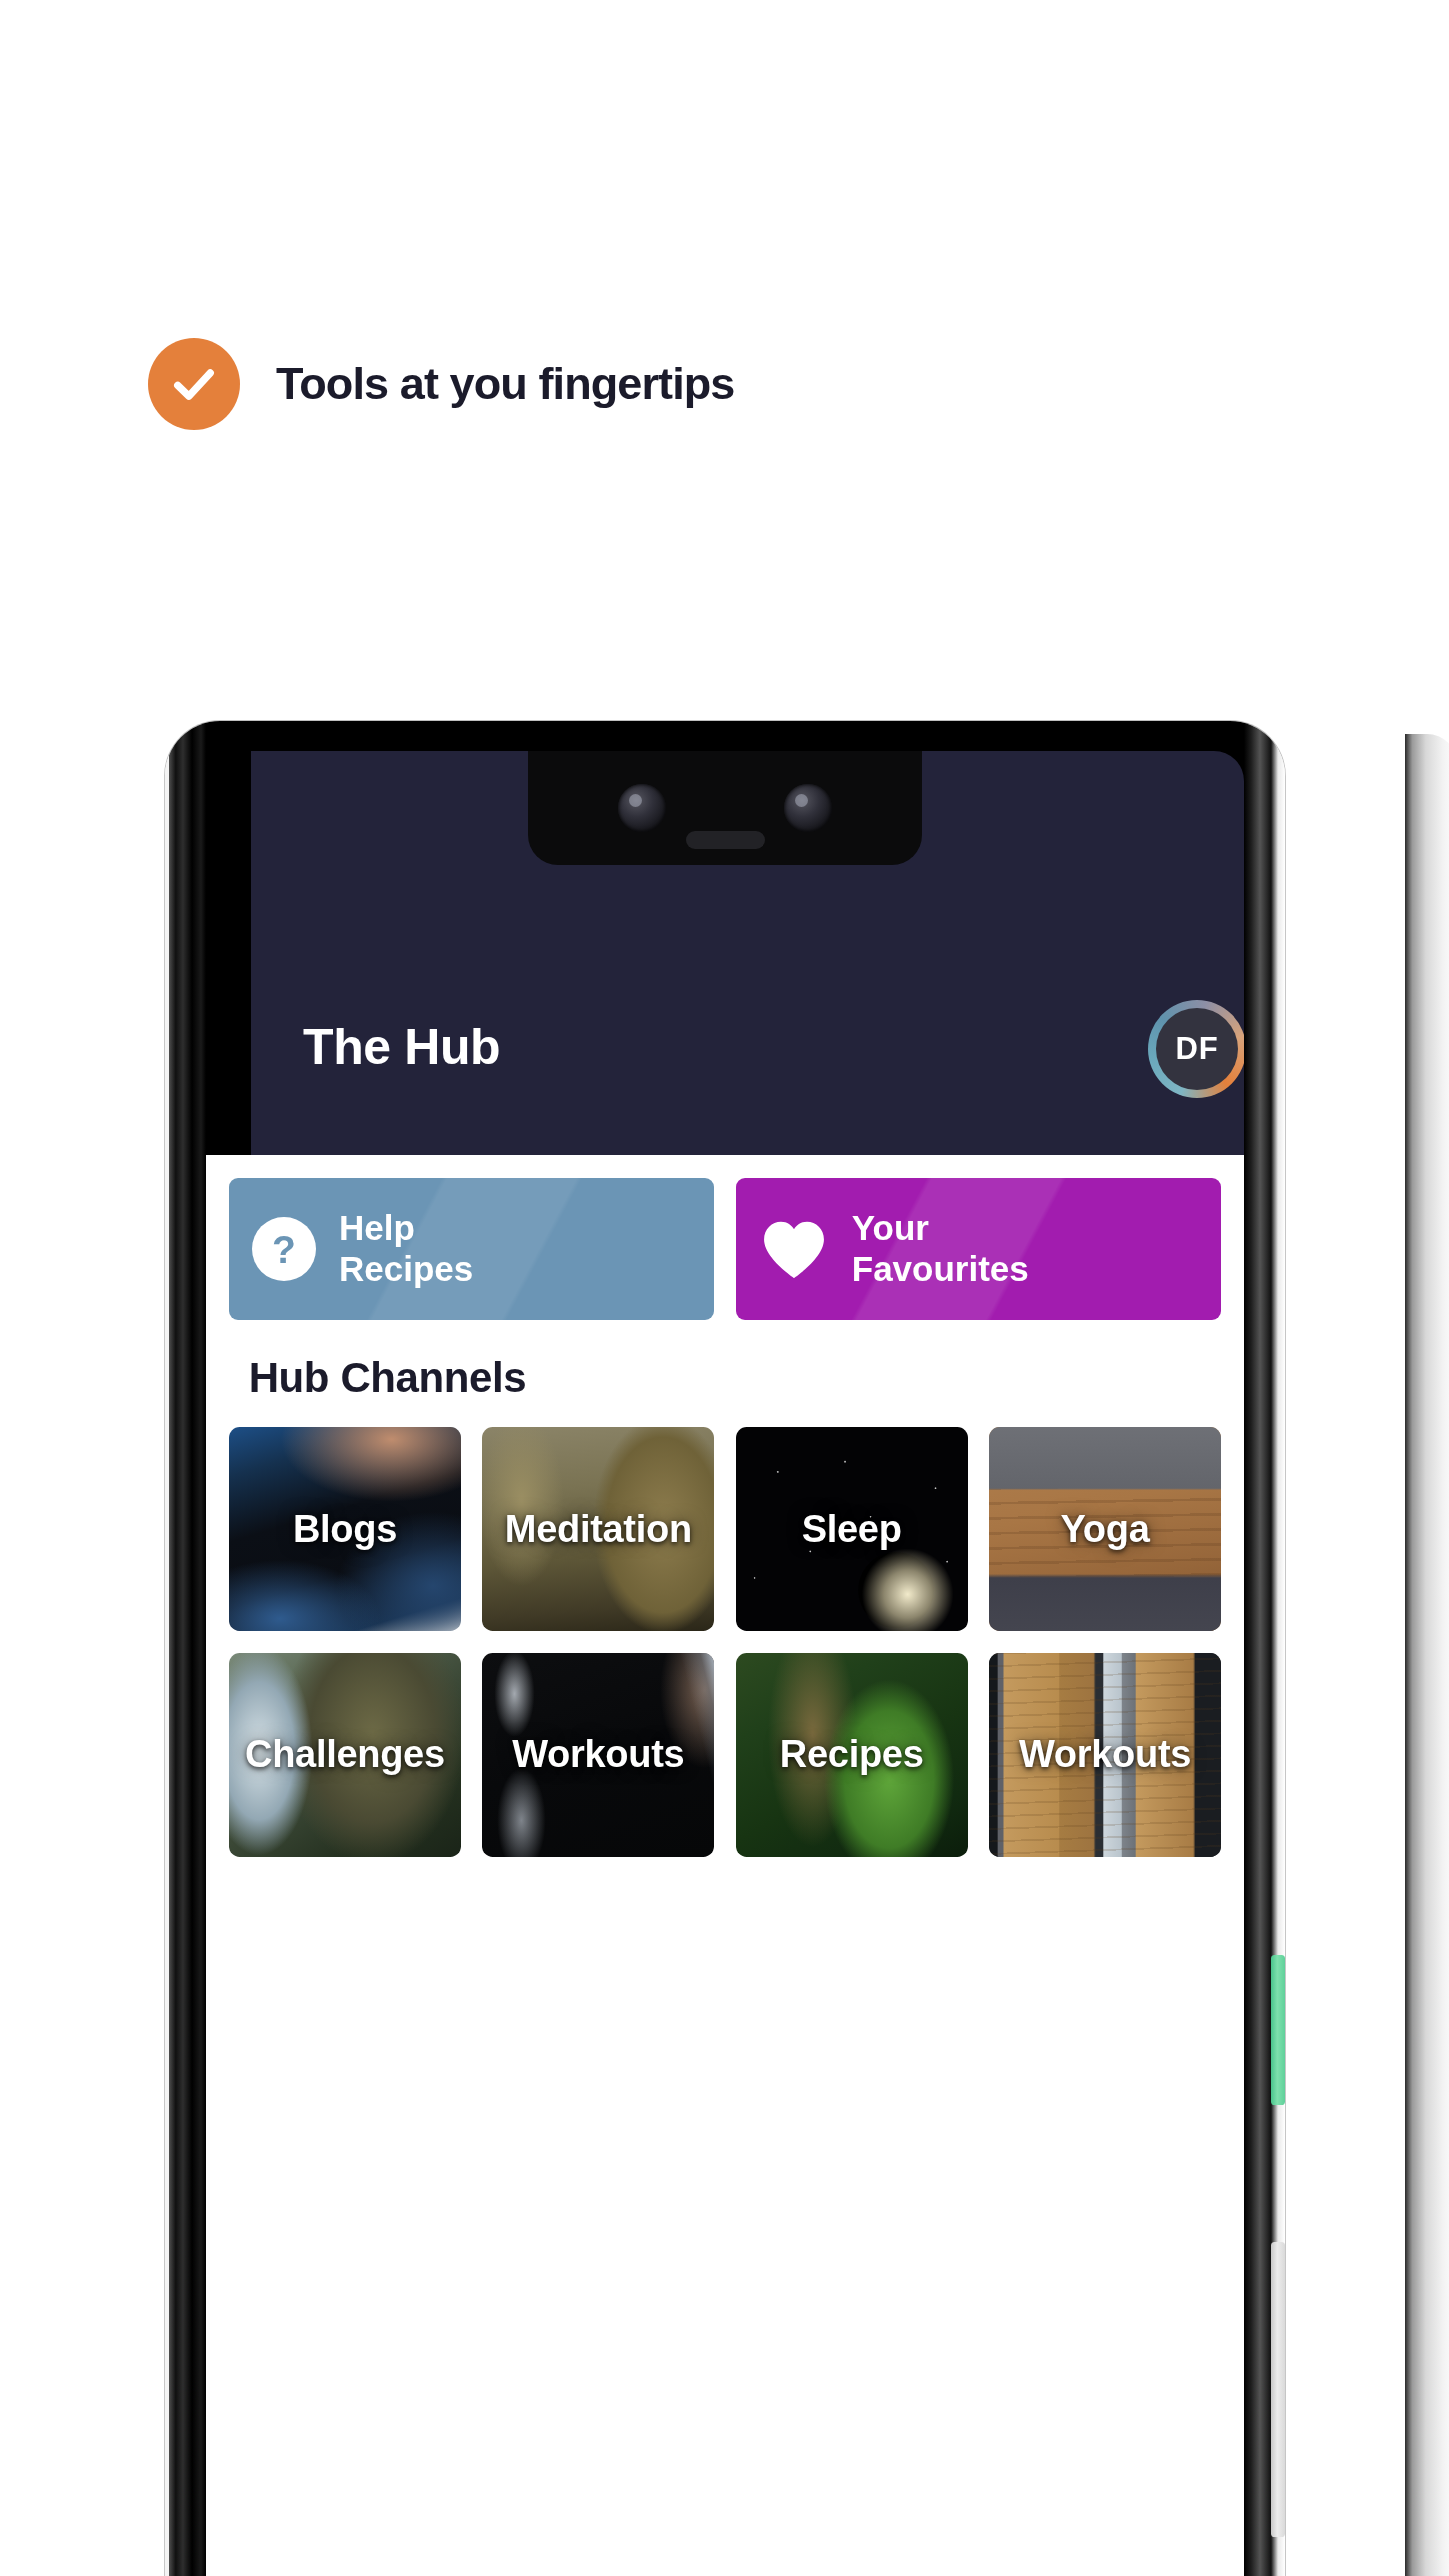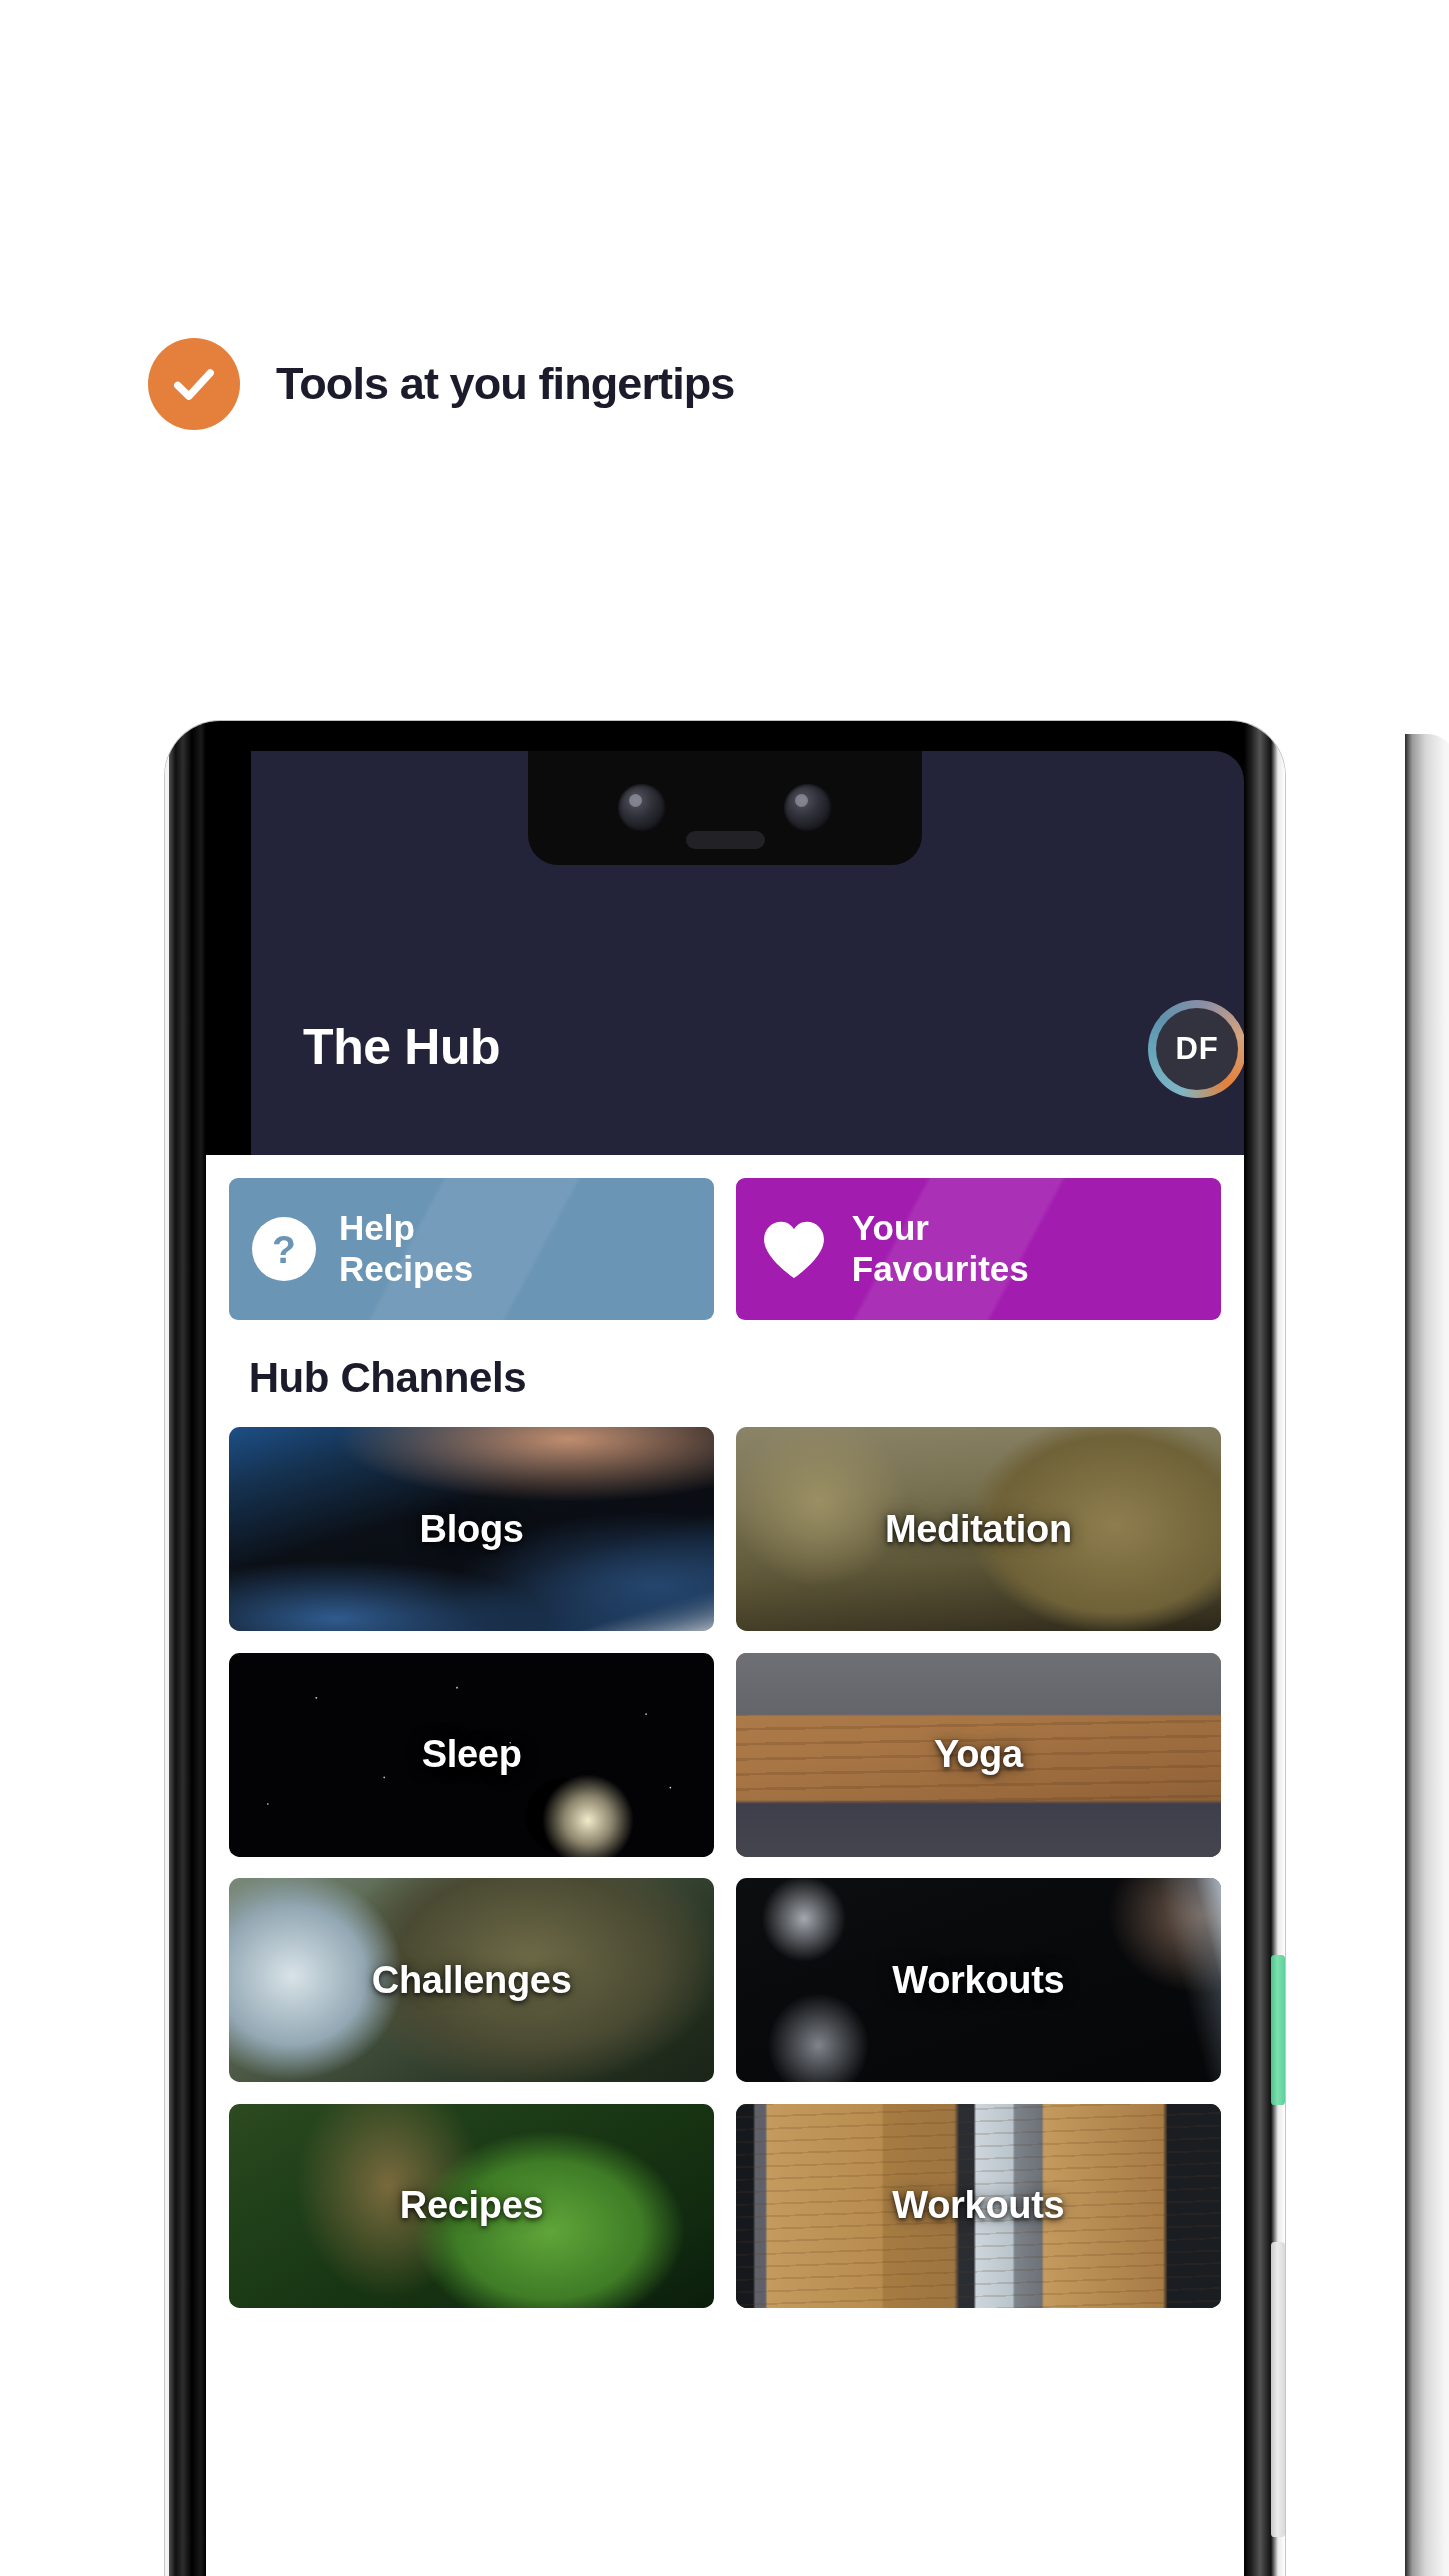--- a/index.html
+++ b/index.html
@@ -147,21 +147,21 @@
     z-index:2; color:#fff; font-size:35px; font-weight:700; line-height:1.16;
   }
 
   .section-title{
     margin:34px 0 0 19.7px;
     font-size:42px; font-weight:700; color:#1B1B2B; letter-spacing:-0.4px;
   }
 
   .grid{
     margin-top:25px;
-    display:grid; grid-template-columns:1fr 1fr; gap:21.5px;
+    display:grid; grid-template-columns:1fr 1fr 1fr 1fr; gap:21.5px;
   }
   .channel{
     position:relative; height:204px; border-radius:10.7px; overflow:hidden;
     display:flex; align-items:center; justify-content:center;
   }
   .channel .bg{ position:absolute; inset:0; }
   .channel .cap{
     position:relative; z-index:2;
     color:#fff; font-size:38px; font-weight:700; letter-spacing:-0.3px;
     text-shadow:0 1.8px 5.4px rgba(0,0,0,.75), 0 0 16px rgba(0,0,0,.5);

